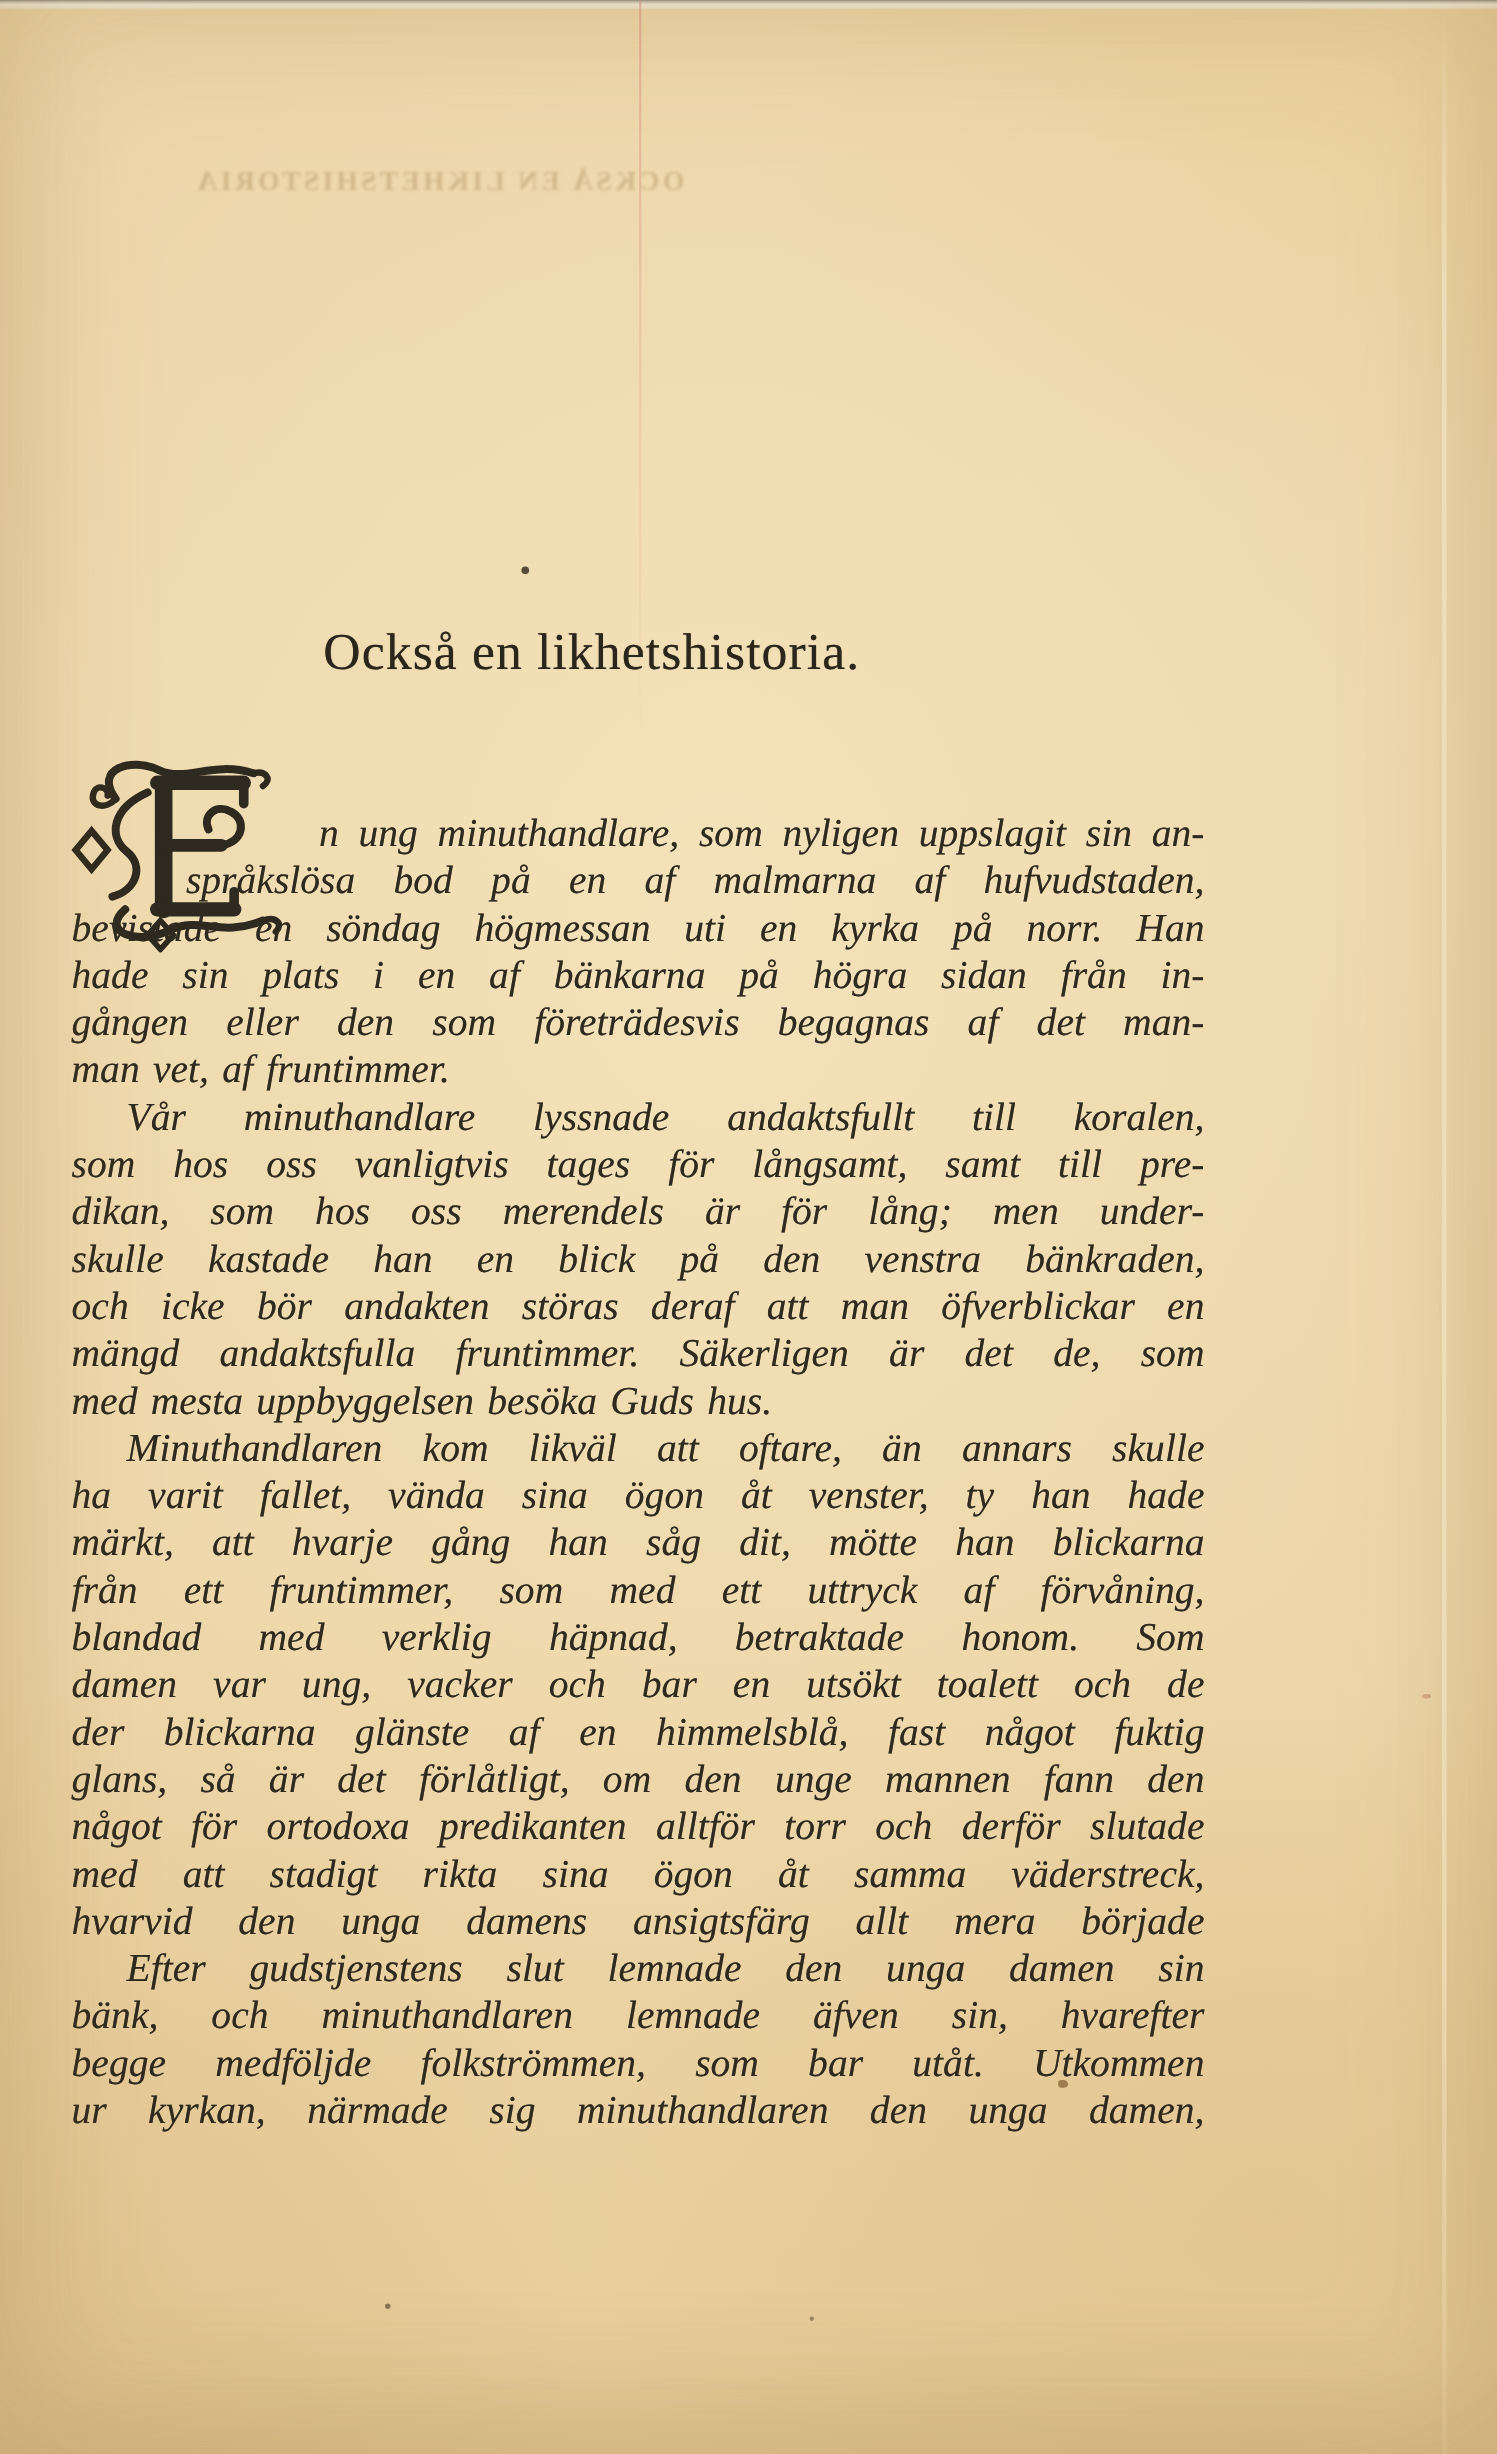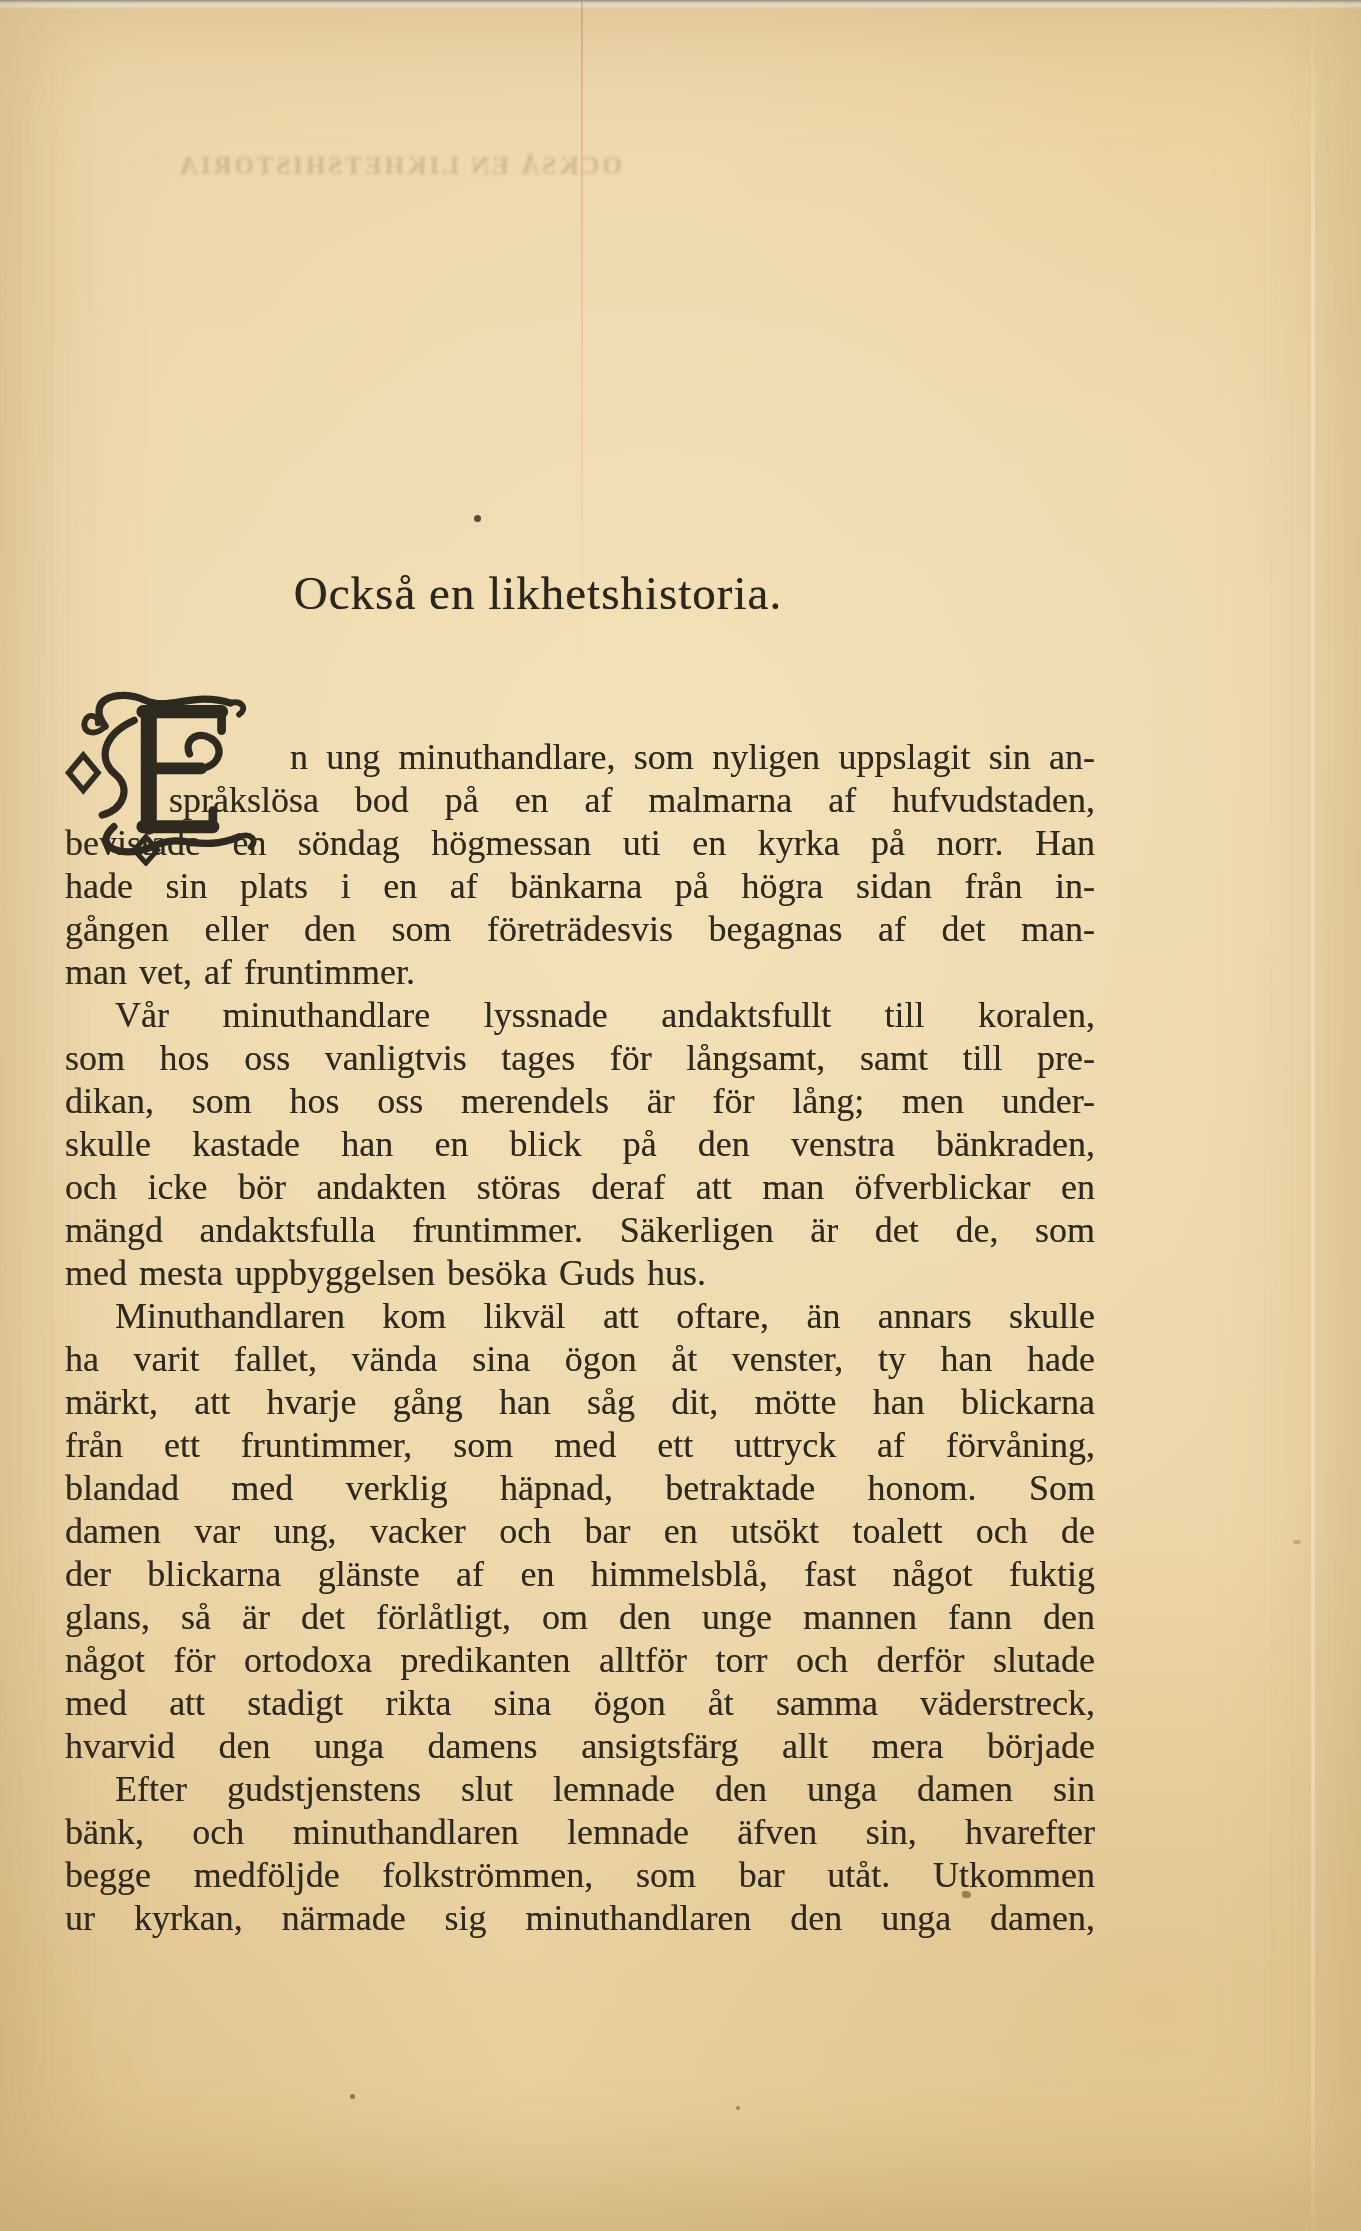--- a/index.html
+++ b/index.html
@@ -41,21 +41,21 @@
     color:#2b261c;
     text-shadow:0 0 .7px rgba(43,38,28,.65);
   }
   .text-block{
     position:absolute;left:65px;top:736px;width:1030px;
     font-size:36px;line-height:43px;
     word-spacing:3px;
     text-shadow:0 0 .6px rgba(46,40,30,.55);
   }
   .para{margin:0;}
-  .line{text-align:justify;text-align-last:left;white-space:normal;}
+  .line{text-align:justify;text-align-last:left;white-space:normal;font-style:italic;}
   .line.j{text-align-last:justify;}
   .line.ind{text-indent:50px;}
   .line.dc1{margin-left:225px;}
   .line.dc2{margin-left:104px;}
   .has-dropcap{position:relative;}
   .dropcap{position:absolute;left:-10px;top:-52px;width:240px;height:182px;pointer-events:none;}
   .dropcap svg{width:100%;height:100%;}
   
   .speck{position:absolute;border-radius:50%;}
   .speck.s1{left:474px;top:515px;width:7px;height:7px;background:rgba(48,40,28,.8);}

